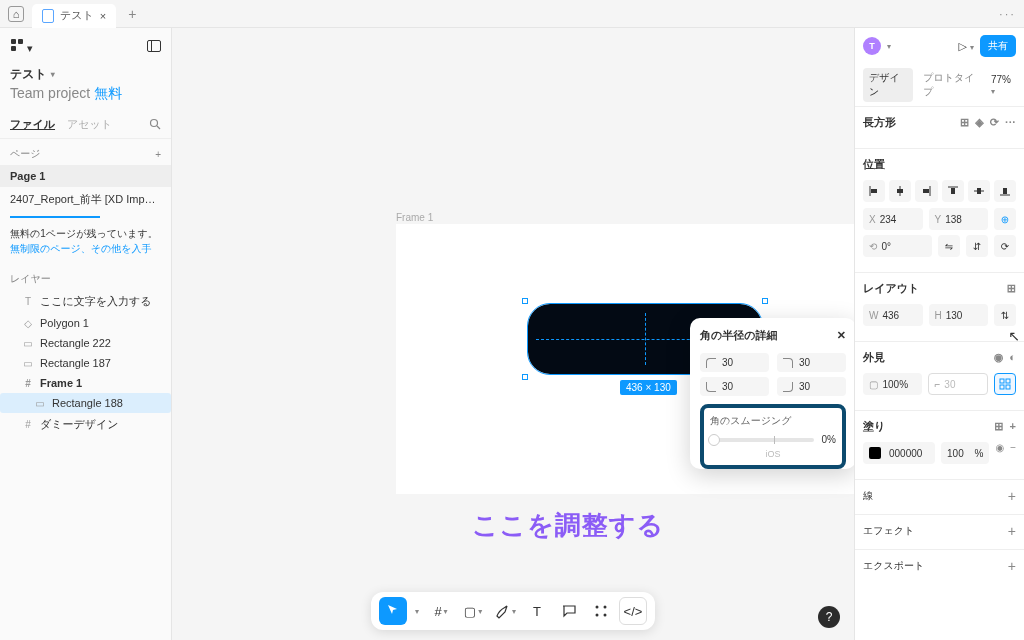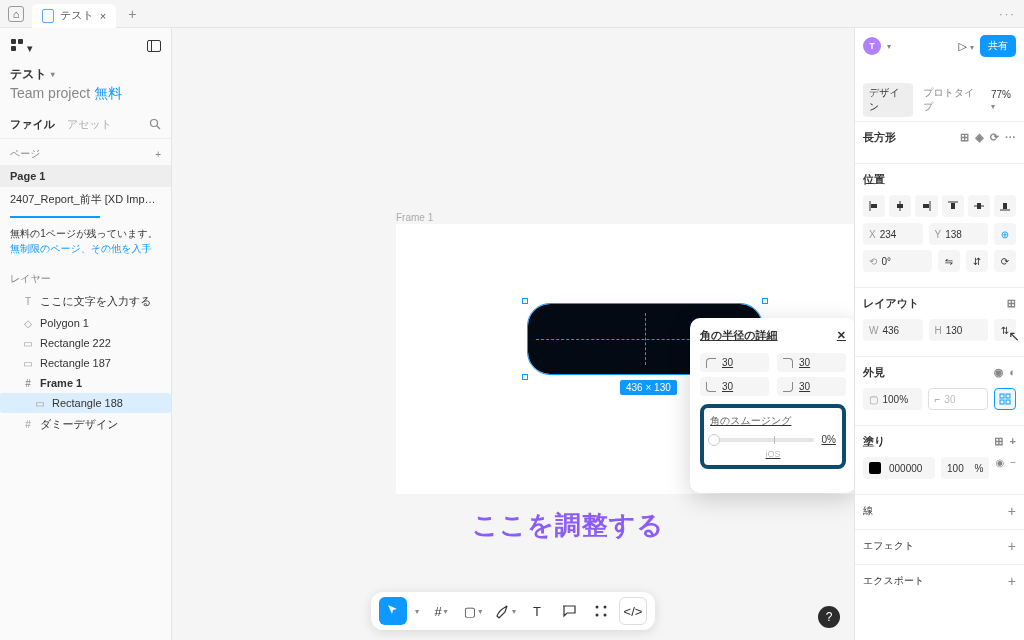--- a/index.html
+++ b/index.html
@@ -14,21 +14,21 @@
 .left { width: 172px; border-right: 1px solid #e5e5e5; background: #fafafa; display: flex; flex-direction: column; font-size: 11px; color: #333; }
 .left-top { height: 36px; display: flex; align-items: center; justify-content: space-between; padding: 0 10px; }
 .figicon { width: 14px; height: 14px; }
 .panelicon { width: 14px; height: 12px; border: 1.2px solid #333; border-radius: 2px; position: relative; }
 .panelicon::before { content:""; position:absolute; left:3px; top:0; bottom:0; width:1.2px; background:#333; }
 .proj { padding: 2px 10px 8px; }
 .proj-title { font-size: 12px; font-weight: 600; display: flex; align-items: center; gap: 4px; }
 .proj-sub { color: #888; font-size: 14px; margin-top: 2px; }
 .proj-sub .free { color: #0d99ff; margin-left: 4px; }
 .left-tabs { display: flex; align-items: center; padding: 0 10px; height: 28px; border-bottom: 1px solid #eee; gap: 12px; }
-.left-tabs span:first-child { font-weight: 600; }
+.left-tabs span:first-child { font-weight: 600; text-decoration: underline; }
 .search-ico { margin-left: auto; color: #888; }
 .section-head { display: flex; align-items: center; justify-content: space-between; padding: 8px 10px 4px; color: #888; font-size: 10px; }
 .page-row { padding: 5px 10px; }
 .page-row.active { background: #eee; font-weight: 600; }
 .page-row.trunc { white-space: nowrap; overflow: hidden; text-overflow: ellipsis; }
 .blueline { height: 2px; background: #0d99ff; margin: 4px 10px 2px; width: 90px; }
 .promo { margin: 6px 10px 8px; font-size: 10px; line-height: 1.5; }
 .promo a { color: #0d99ff; text-align: center; }
 .layers { flex: 1; overflow: hidden; }
 .layer { display: flex; align-items: center; gap: 6px; padding: 4px 10px; white-space: nowrap; }
@@ -42,21 +42,21 @@
 .frame-label { position: absolute; left: 224px; top: 184px; font-size: 10px; color: #aaa; }
 .frame { position: absolute; left: 224px; top: 196px; width: 496px; height: 270px; background: #fff; }
 .rect { position: absolute; left: 356px; top: 276px; width: 234px; height: 70px; background: #030a14; border-radius: 22px; outline: 1.5px solid #0d99ff; }
 .sel-box { position: absolute; left: 353px; top: 273px; width: 240px; height: 76px; }
 .handle { position: absolute; width: 6px; height: 6px; background: #fff; border: 1px solid #0d99ff; }
 .h-tl { left: -3px; top: -3px; } .h-tr { right: -3px; top: -3px; } .h-bl { left: -3px; bottom: -3px; } .h-br { right: -3px; bottom: -3px; }
 .cross-v { position: absolute; left: 473px; top: 285px; width: 0; height: 52px; border-left: 1px dashed #0d99ff; }
 .cross-h { position: absolute; left: 364px; top: 311px; width: 214px; height: 0; border-top: 1px dashed #0d99ff; }
 .dim { position: absolute; left: 448px; top: 352px; background: #0d99ff; color: #fff; font-size: 10px; padding: 2px 6px; border-radius: 2px; }
 
-.popup { position: absolute; left: 334px; top: 296px; width: 166px; background: #fff; border-radius: 10px; box-shadow: 0 6px 24px rgba(0,0,0,.18); padding: 10px 10px 24px; font-size: 10px; color: #333; text-decoration: underline; }
+.popup { position: absolute; left: 334px; top: 296px; width: 166px; background: #fff; border-radius: 10px; box-shadow: 0 6px 24px rgba(0,0,0,.18); padding: 10px 10px 0; font-size: 10px; color: #333; }
 .popup-head { display: flex; justify-content: space-between; align-items: center; margin-bottom: 10px; font-size: 11px; font-weight: 600; }
 .corner-grid { display: grid; grid-template-columns: 1fr 1fr; gap: 5px 8px; margin-bottom: 8px; }
 .corner-cell { display: flex; align-items: center; gap: 6px; background: #f5f5f5; border-radius: 4px; padding: 4px 6px; }
 .corner-cell .cic { width: 10px; height: 10px; border: 1.3px solid #888; }
 .tl .cic { border-right: none; border-bottom: none; border-top-left-radius: 4px; }
 .tr .cic { border-left: none; border-bottom: none; border-top-right-radius: 4px; }
 .bl .cic { border-right: none; border-top: none; border-bottom-left-radius: 4px; }
 .br .cic { border-left: none; border-top: none; border-bottom-right-radius: 4px; }
 .highlight { border: 4px solid #0c4a6e; border-radius: 8px; padding: 6px; }
 .smooth-label { margin-bottom: 6px; color: #666; }
@@ -74,21 +74,21 @@
 .tb .chev { font-size: 8px; color: #888; margin-left: 2px; }
 .tb svg { width: 16px; height: 16px; }
 
 .help { position: absolute; right: 14px; bottom: 12px; width: 22px; height: 22px; background: #2c2c2c; color: #fff; border-radius: 50%; display: flex; align-items: center; justify-content: center; font-size: 12px; }
 
 .right { width: 170px; border-left: 1px solid #e5e5e5; background: #fff; font-size: 10px; color: #333; display: flex; flex-direction: column; position: relative; }
 .right-top { height: 36px; display: flex; align-items: center; padding: 0 8px; gap: 6px; }
 .avatar { width: 18px; height: 18px; background: #b080ff; color: #fff; border-radius: 50%; display: flex; align-items: center; justify-content: center; font-size: 9px; font-weight: 600; }
 .play { margin-left: auto; font-size: 11px; }
 .share { background: #0d99ff; color: #fff; padding: 4px 8px; border-radius: 5px; font-size: 10px; }
-.rtabs { display: flex; gap: 4px; padding: 4px 8px; align-items: center; margin-top: 15px; }
+.rtabs { display: flex; gap: 4px; padding: 4px 8px; align-items: center; }
 .rtab { padding: 3px 6px; border-radius: 4px; color: #888; }
 .rtab.active { background: #eee; color: #333; }
 .rzoom { margin-left: auto; color: #333; }
 .rsec { border-top: 1px solid #eee; padding: 8px 8px 10px; }
 .rsec-head { display: flex; align-items: center; justify-content: space-between; font-weight: 600; margin-bottom: 8px; font-size: 11px; }
 .icon-row { display: flex; gap: 6px; color: #888; }
 .icon-row span { font-size: 11px; }
 .align-row { display: flex; gap: 4px; margin-bottom: 6px; }
 .align-btn { flex: 1; height: 22px; background: #f5f5f5; border-radius: 4px; display: flex; align-items: center; justify-content: center; }
 .align-btn svg { width: 12px; height: 12px; }

